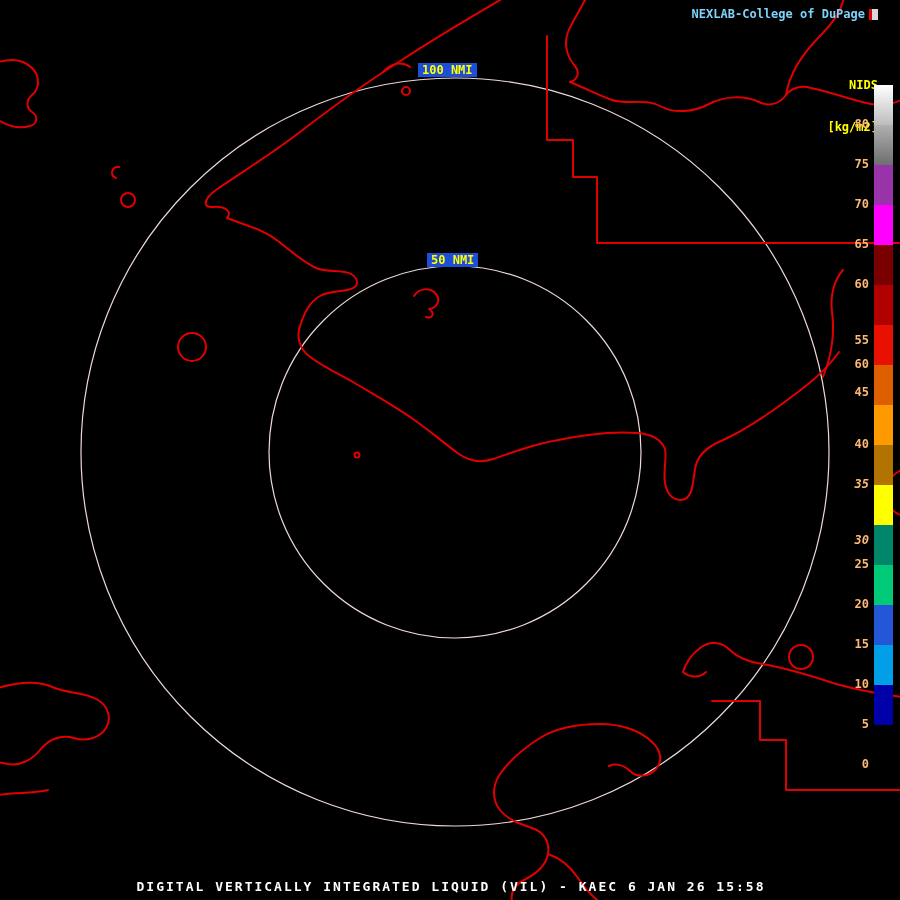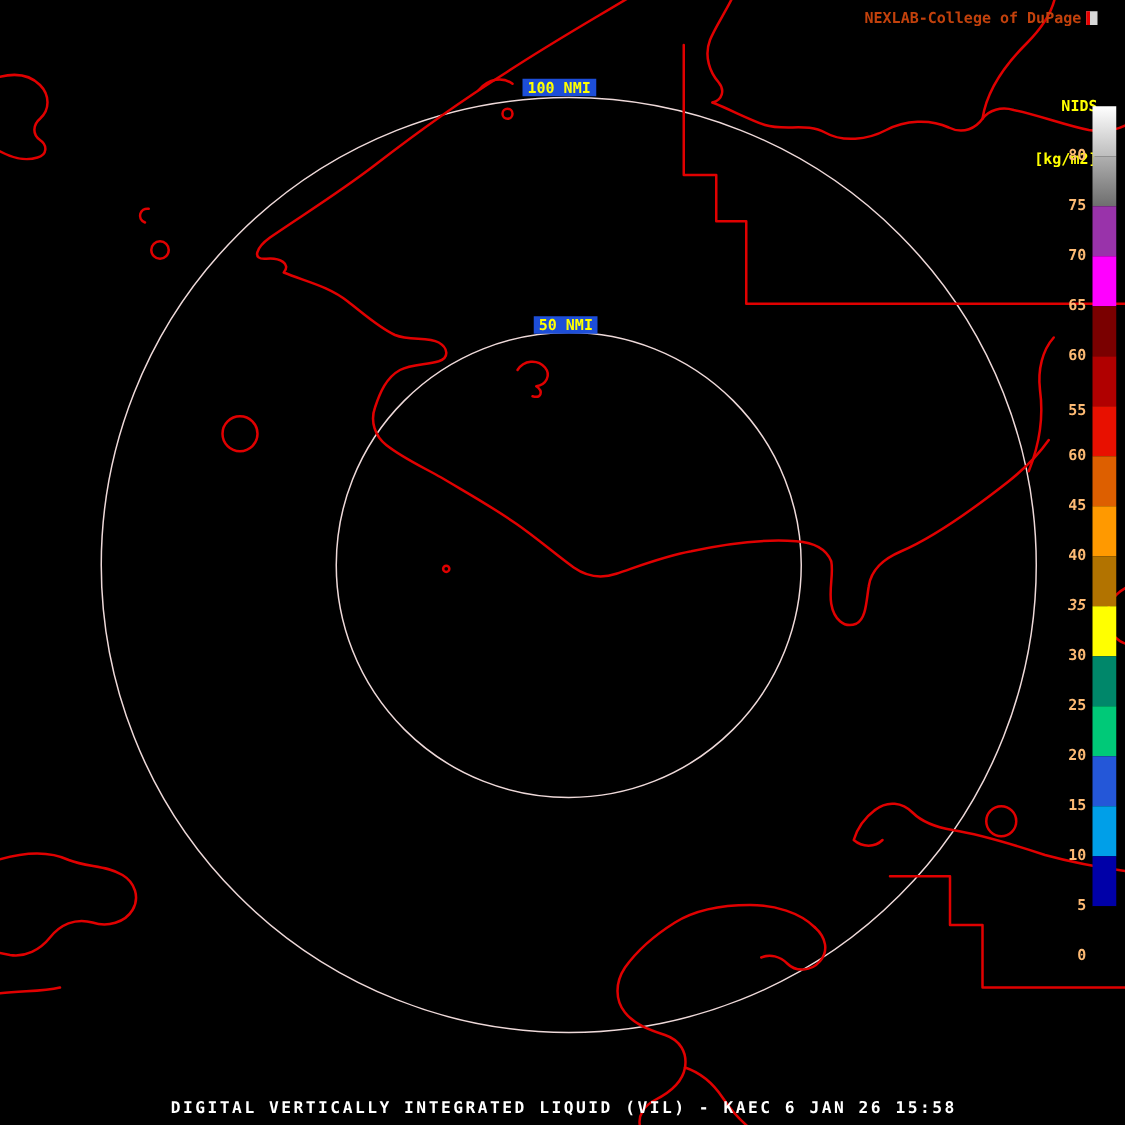--- a/index.html
+++ b/index.html
@@ -2,21 +2,21 @@
 <html><head>
 <meta charset="utf-8">
 <style>
   html,body{margin:0;padding:0;background:#000;}
   .stage{
     position:relative;width:900px;height:900px;background:#000;overflow:hidden;
     font-family:"DejaVu Sans Mono","Liberation Mono",monospace;
   }
   .map-svg{position:absolute;left:0;top:0;}
   .brand{
-    position:absolute;top:7px;right:22px;color:#c2410c;font-size:12px;font-weight:bold;
+    position:absolute;top:7px;right:22px;color:#7dd3fc;font-size:12px;font-weight:bold;
     display:flex;align-items:center;gap:4px;white-space:pre;
   }
   .brand-logo{
     display:inline-block;width:9px;height:11px;background:#d8d8d8;
     border-left:3px solid #e60000;box-sizing:border-box;
   }
   .cb-head{
     position:absolute;top:50px;right:22px;color:#ffff00;font-size:12px;font-weight:bold;
     text-align:right;line-height:14px;white-space:pre;
   }
@@ -110,26 +110,26 @@
       <div class="cb-seg" style="background: rgb(0, 159, 232);"></div>
       <div class="cb-seg" style="background: rgb(0, 0, 168);"></div>
       <div class="cb-seg" style="background: rgb(0, 0, 0);"></div>
     </div>
   <div>
       <div class="cb-tick" style="top: 116px;">80</div>
       <div class="cb-tick" style="top: 156px;">75</div>
       <div class="cb-tick" style="top: 196px;">70</div>
       <div class="cb-tick" style="top: 236px;">65</div>
       <div class="cb-tick" style="top: 276px;">60</div>
-      <div class="cb-tick" style="top: 320px;">55</div>
+      <div class="cb-tick" style="top: 332px;">55</div>
       <div class="cb-tick" style="top: 356px;">60</div>
-      <div class="cb-tick" style="top: 396px;">45</div>
+      <div class="cb-tick" style="top: 384px;">45</div>
       <div class="cb-tick" style="top: 436px;">40</div>
       <div class="cb-tick" style="top: 476px; font-style: italic;">35</div>
-      <div class="cb-tick" style="top: 516px;">30</div>
+      <div class="cb-tick" style="top: 532px; font-style: italic;">30</div>
       <div class="cb-tick" style="top: 556px;">25</div>
       <div class="cb-tick" style="top: 596px;">20</div>
       <div class="cb-tick" style="top: 636px;">15</div>
       <div class="cb-tick" style="top: 676px;">10</div>
       <div class="cb-tick" style="top: 716px;">5</div>
       <div class="cb-tick" style="top: 756px;">0</div>
     </div>
 
   <div class="caption">DIGITAL VERTICALLY INTEGRATED LIQUID (VIL) - KAEC 6 JAN 26 15:58</div>
 

